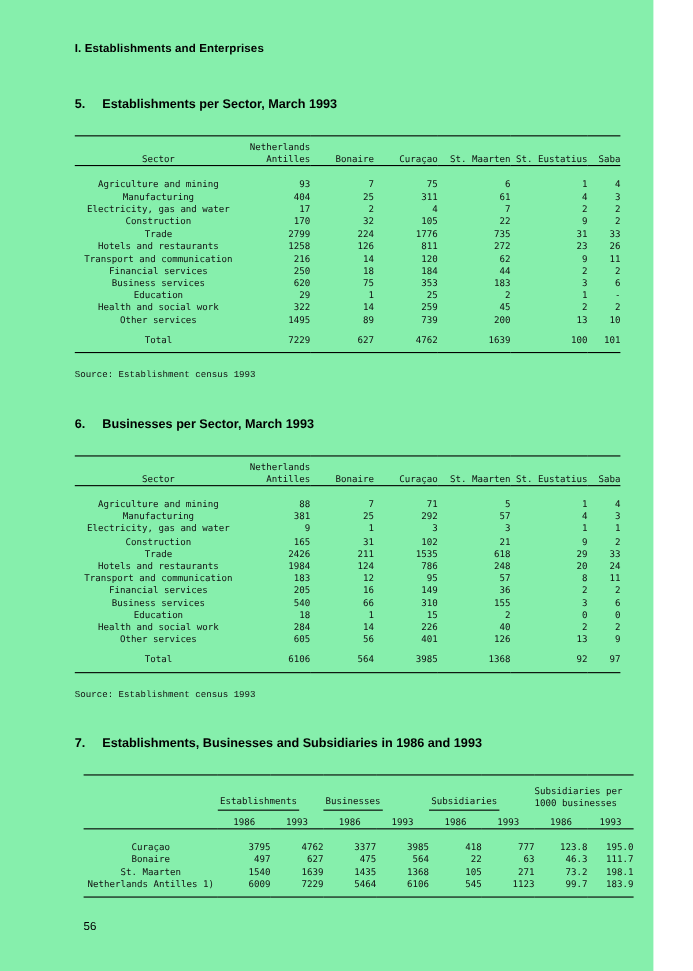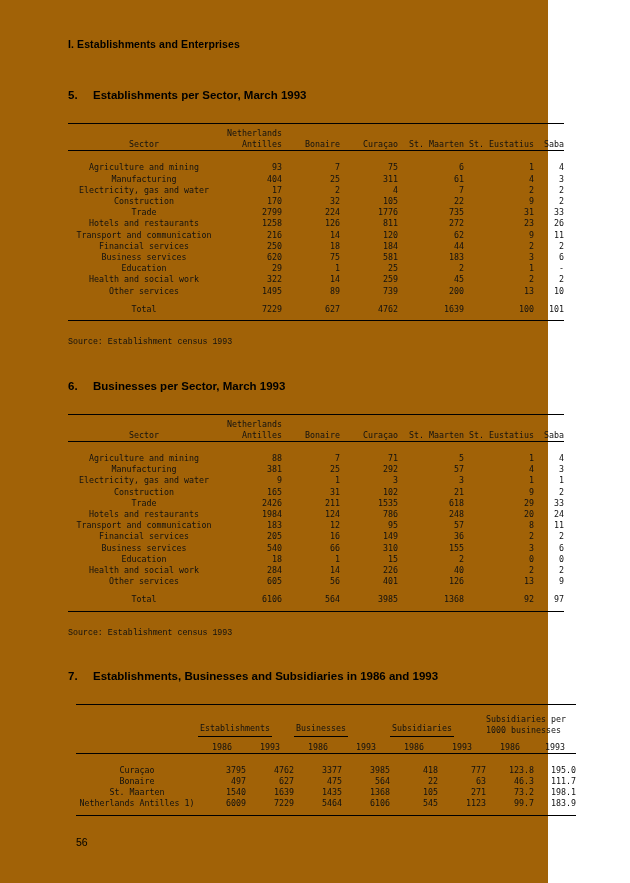--- a/index.html
+++ b/index.html
@@ -11,23 +11,23 @@
     width: 630px;
     height: 883px;
     position: relative;
     font-family: "DejaVu Sans Mono", monospace;
     color: #111111;
     overflow: hidden;
   }
   .page {
     position: absolute;
     left: 0; top: 0;
-    width: 548px;
+    width: 594px;
     height: 883px;
-    background: #a16207;
+    background: #86efac;
   }
   .content {
     position: absolute;
     left: 68px;
     top: 38px;
     width: 496px;
   }
 
   
   .chapter-title {
@@ -226,21 +226,21 @@
         <td class="num">18</td>
         <td class="num">184</td>
         <td class="num">44</td>
         <td class="num">2</td>
         <td class="num">2</td>
       </tr>
       <tr>
         <td class="lbl">Business services</td>
         <td class="num">620</td>
         <td class="num">75</td>
-        <td class="num">581</td>
+        <td class="num">353</td>
         <td class="num">183</td>
         <td class="num">3</td>
         <td class="num">6</td>
       </tr>
       <tr>
         <td class="lbl">Education</td>
         <td class="num">29</td>
         <td class="num">1</td>
         <td class="num">25</td>
         <td class="num">2</td>

